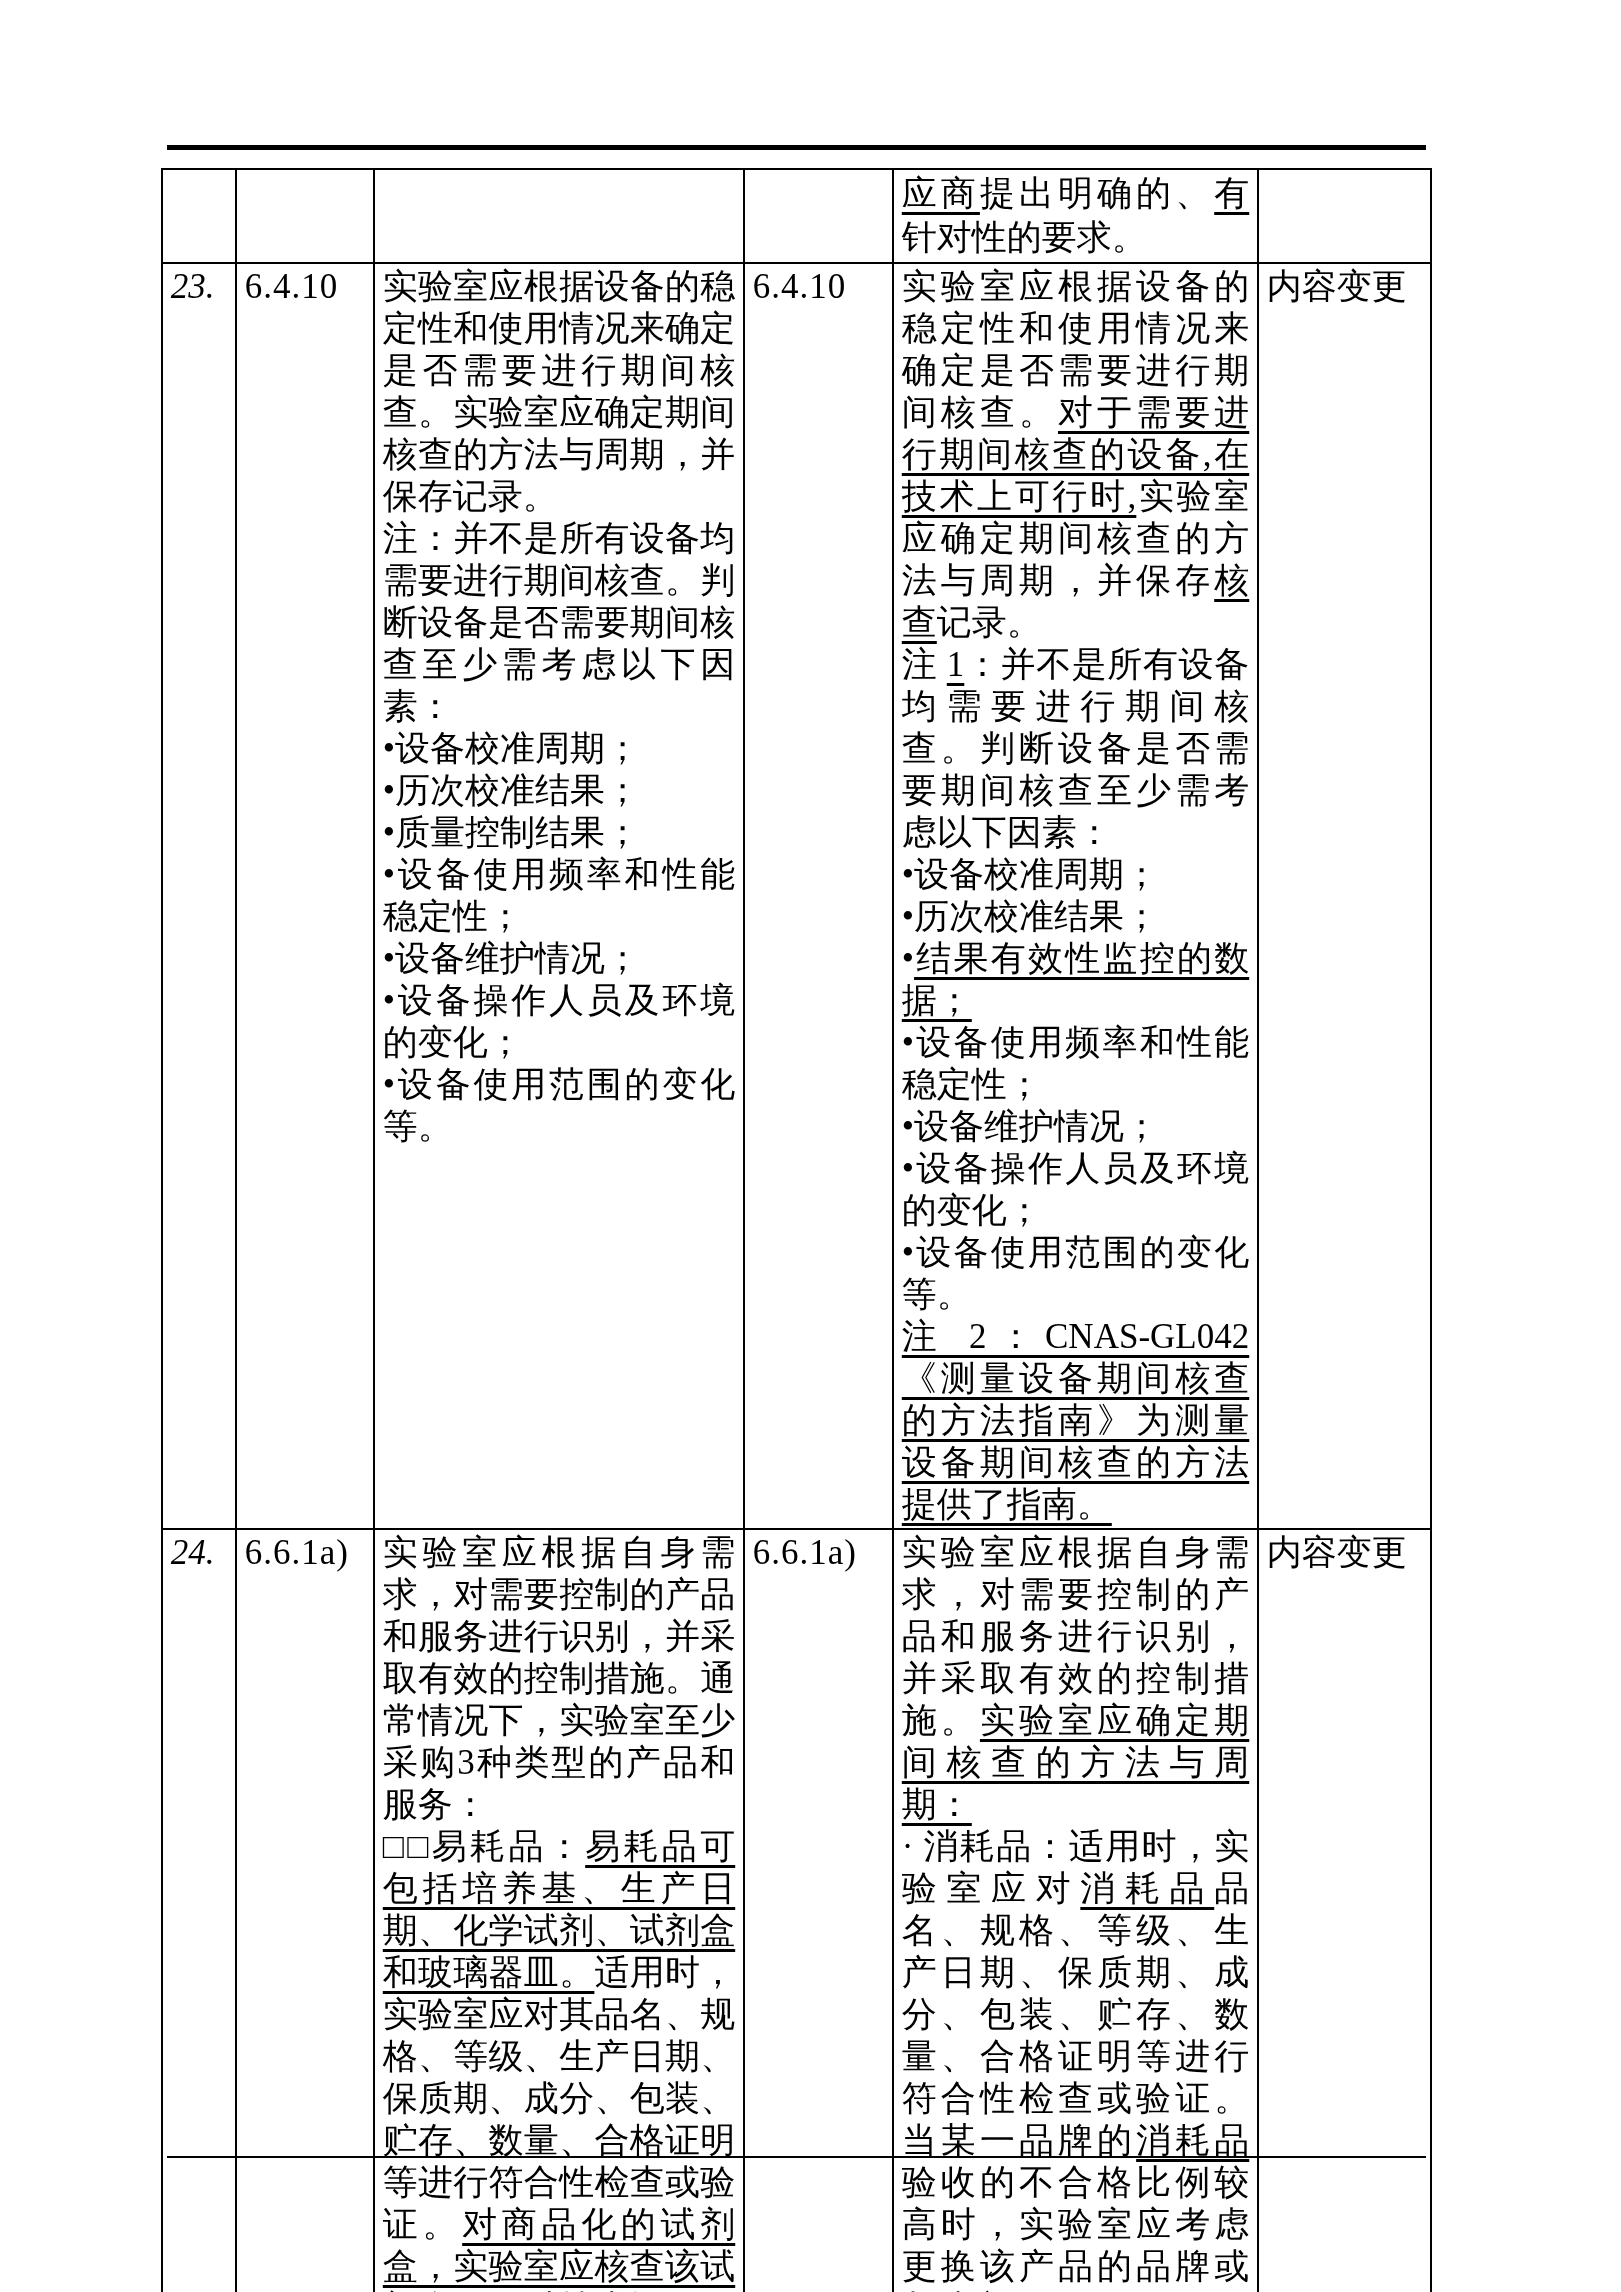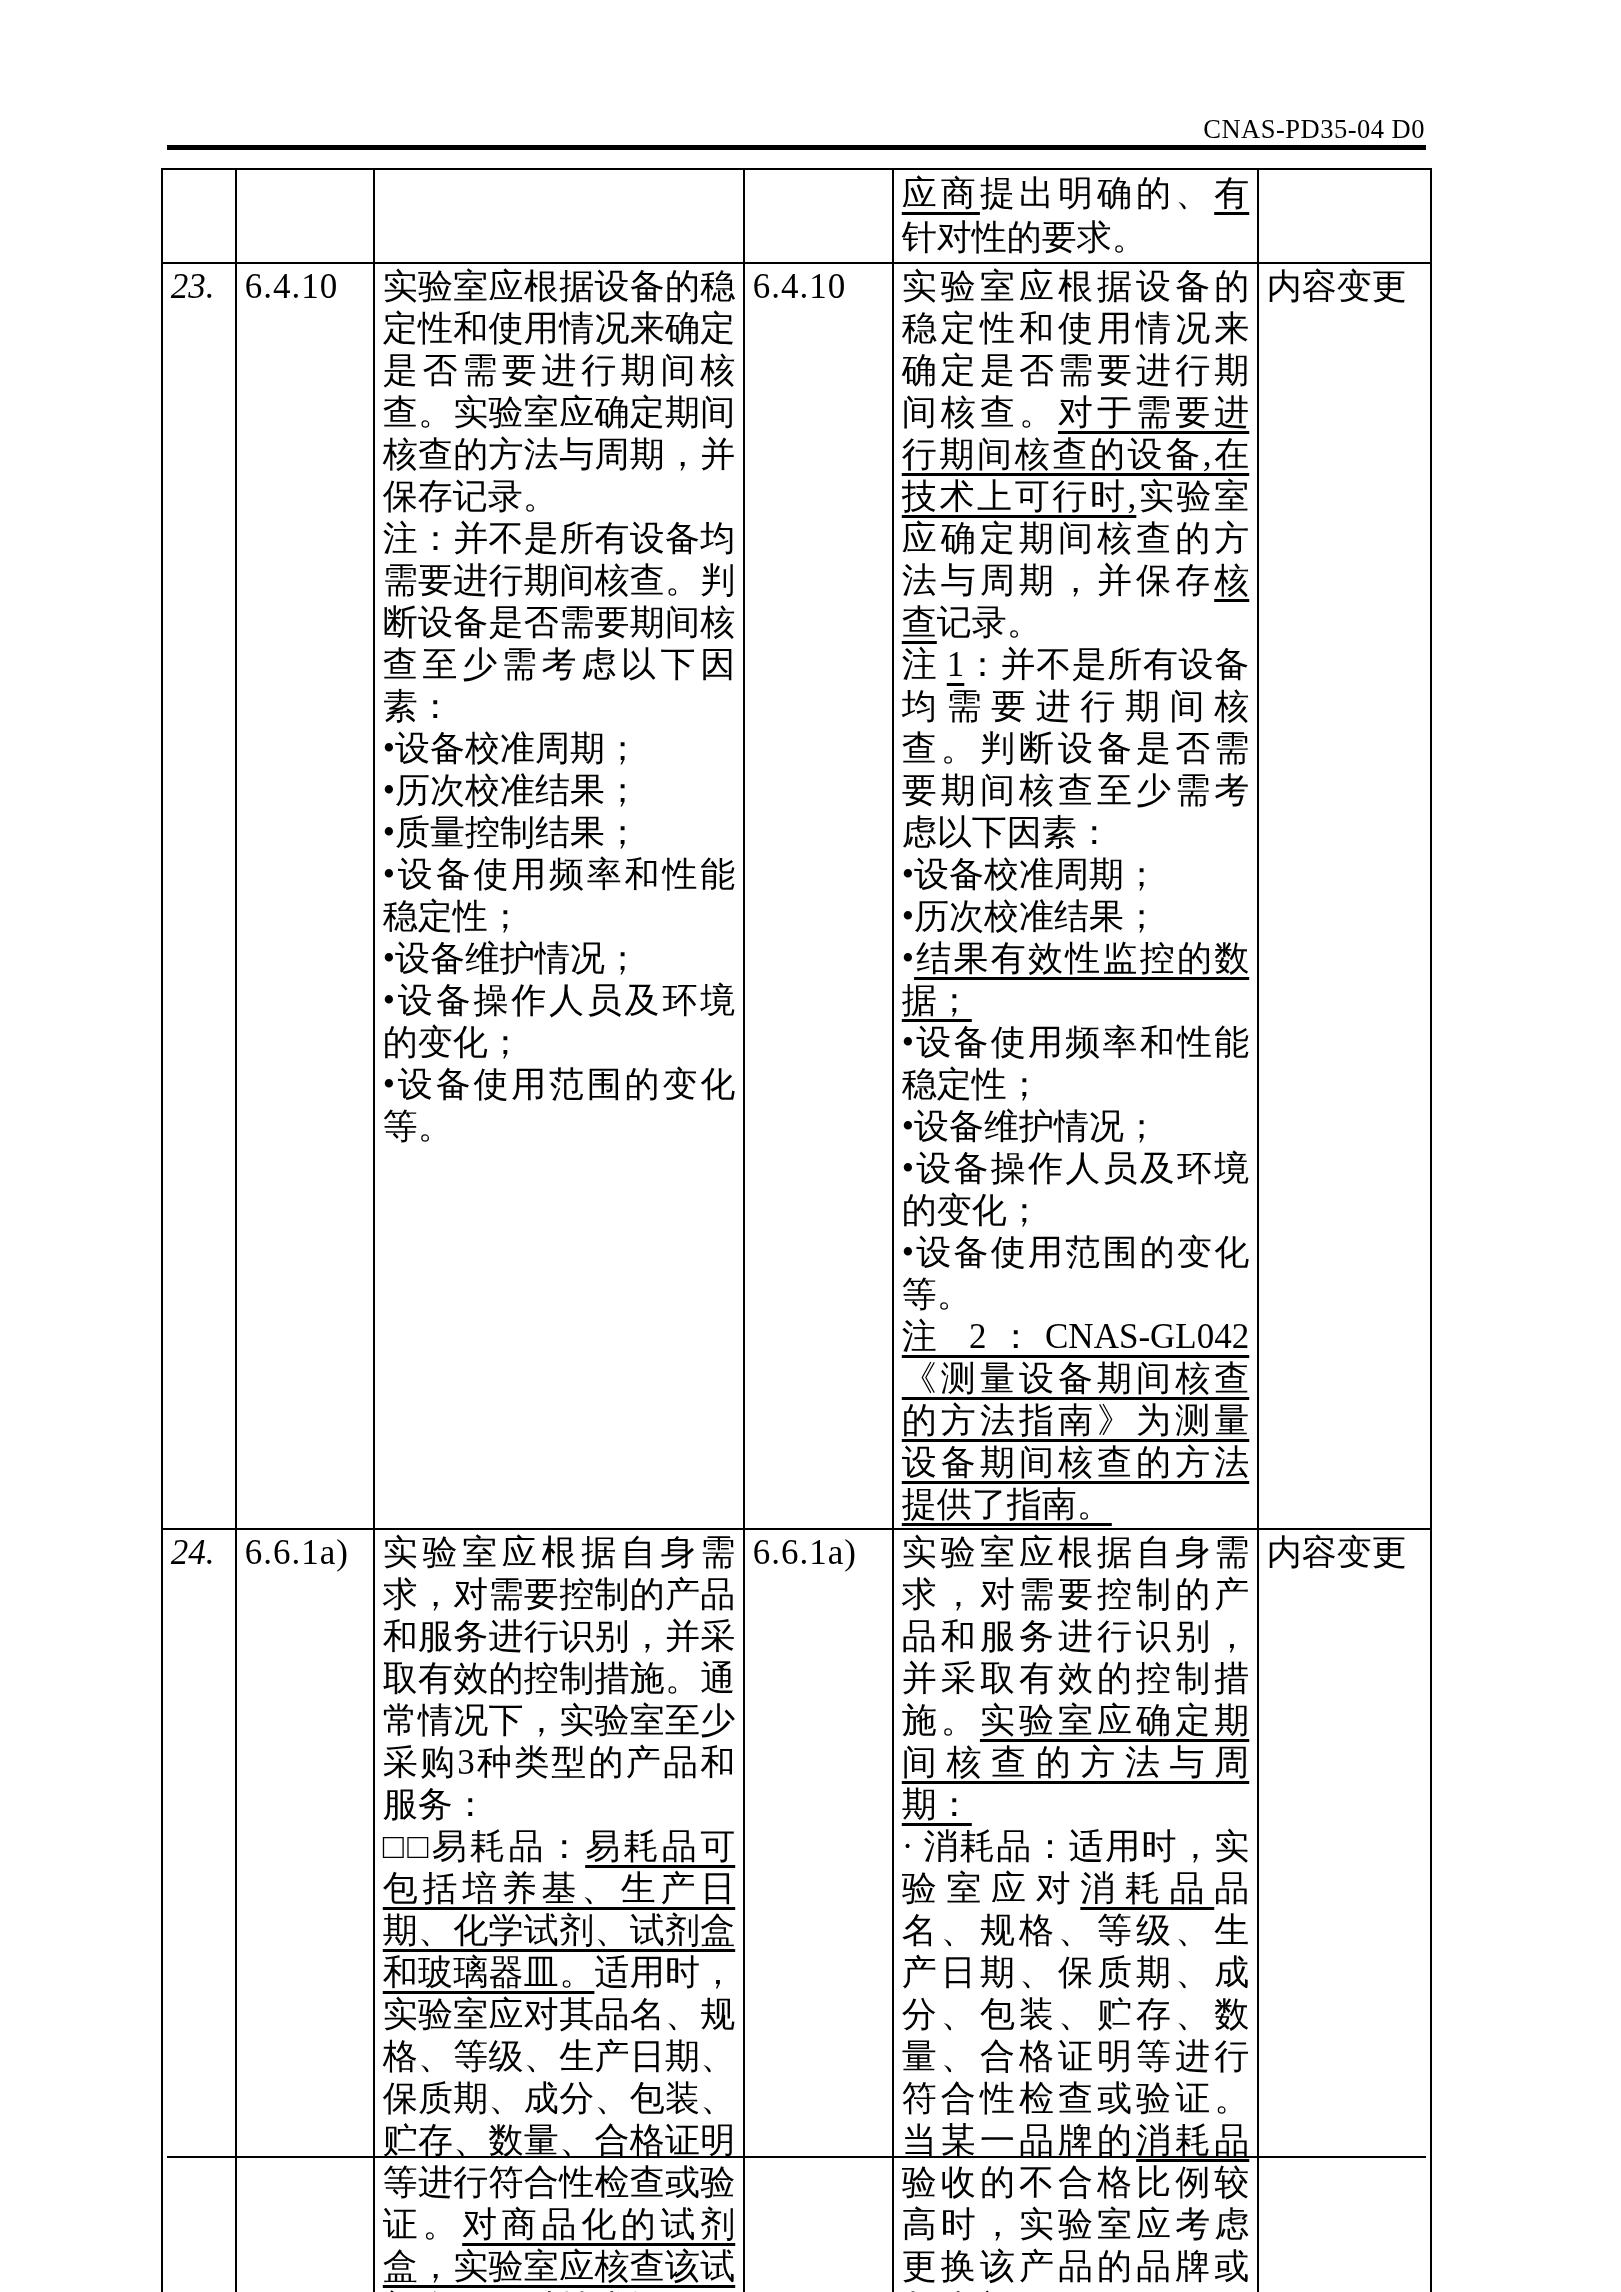--- a/index.html
+++ b/index.html
@@ -47,21 +47,20 @@
   .footer-text {
     position:absolute; top:2166px; left:167px; width:1259px;
     text-align:center; font-size:26.5px; letter-spacing:2px;
   }
 </style>
 </head>
 <body>
 
 <div class="page">
 
-  <div class="doc-code">CNAS-PD35-04 D0</div>
   <div class="header-rule"></div>
 
   <table class="cmp">
     <colgroup>
       <col class="c-seq">
         <col class="c-clause">
         <col class="c-old">
       <col class="c-clause2">
         <col class="c-new">
         <col class="c-chg">

